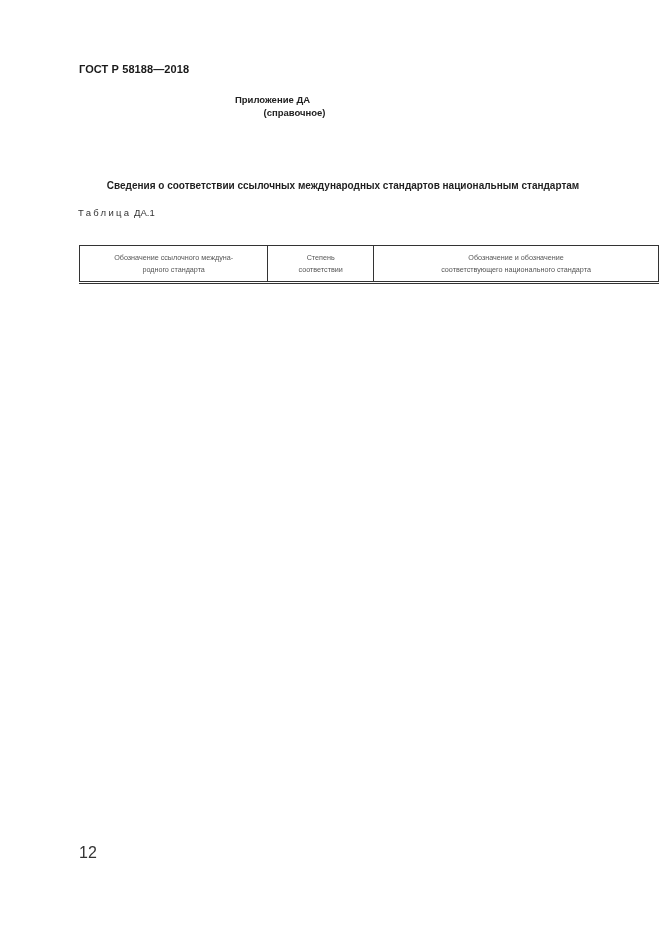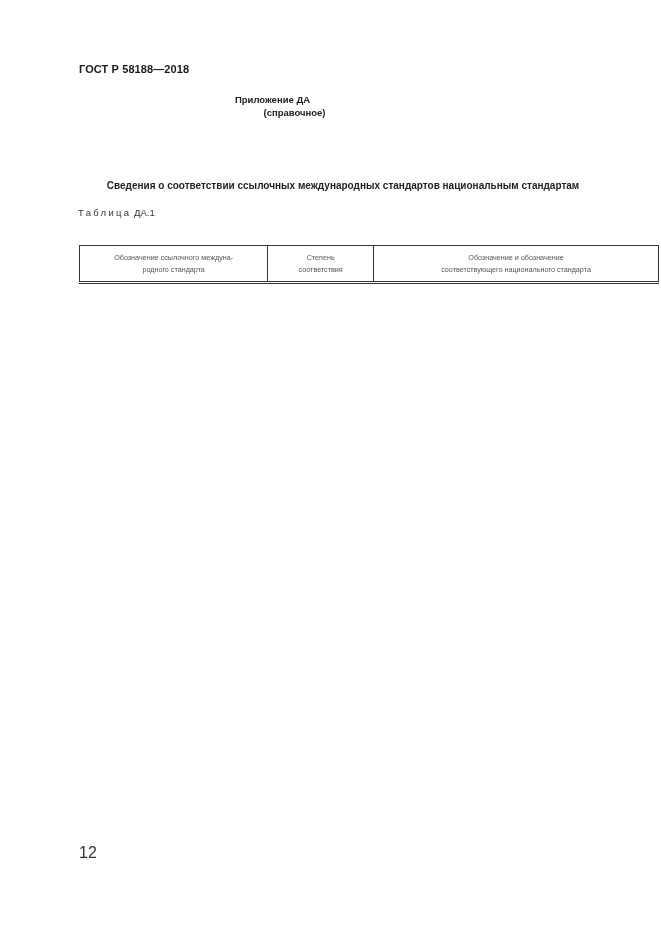--- a/index.html
+++ b/index.html
@@ -49,21 +49,21 @@
 
 <table class="tbl">
   <thead>
     <tr>
       <th class="c1">
         <span>Обозначение ссылочного междуна-</span><br>
         <span>родного стандарта</span>
       </th>
       <th class="c2">
         <span>Степень</span><br>
-        <span>соответствия</span>
+        <span>соответствии</span>
       </th>
       <th class="c3">
         <span>Обозначение и обозначение</span><br>
         <span>соответствующего национального стандарта</span>
       </th>
     </tr>
   </thead>
   <tbody>
   </tbody>
 </table>

